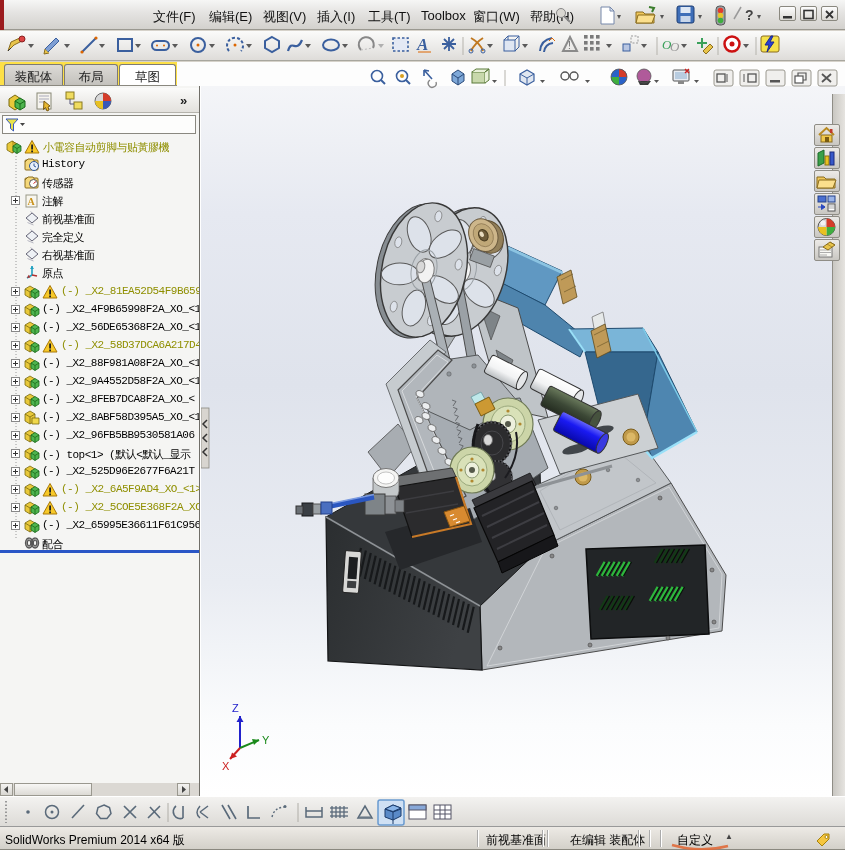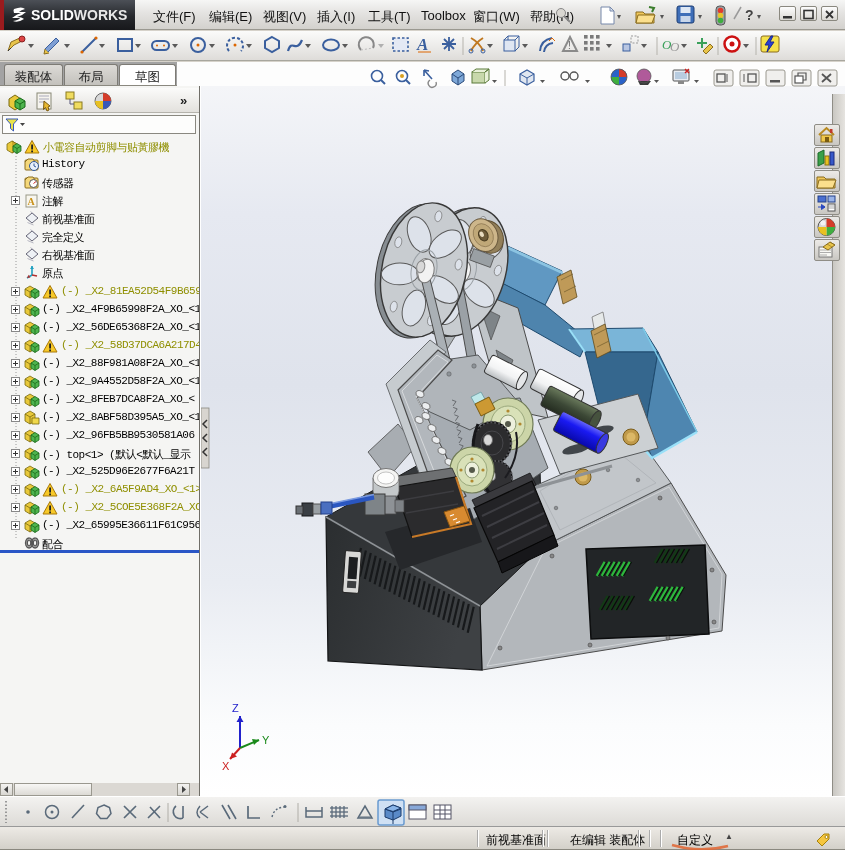--- a/index.html
+++ b/index.html
@@ -8,21 +8,21 @@
  background:linear-gradient(#f6f6f5,#e4e3e1 45%,#d3d1cd);border-bottom:1px solid #9a9890;}
 #redstripe{position:absolute;left:0;top:0;width:4px;height:30px;background:#9b1b1e;}
 #logo{position:absolute;left:4px;top:0;width:131px;height:30px;
  background:linear-gradient(#4c5057,#26282c 55%,#17181b);}
 #menus{position:absolute;left:138px;top:0;height:30px;font-size:13px;color:#111;}
 #menus span{position:absolute;top:8px;white-space:nowrap;}
 .winbtn{position:absolute;top:6px;width:17px;height:15px;background:linear-gradient(#fdfdfd,#d9d7d2);
  border:1px solid #8a887f;border-radius:2px;}
 #toolbar{position:absolute;left:0;top:31px;width:845px;height:30px;
  background:linear-gradient(#fbfbfa,#eae9e7 60%,#dedcd9);border-bottom:1px solid #a8a69e;}
-#tabrow{position:absolute;left:0;top:62px;width:833px;height:24px;background:#a3a3a3;}
+#tabrow{position:absolute;left:0;top:62px;width:833px;height:24px;background:#fde047;}
 .tab{position:absolute;top:2px;height:22px;font-size:12.5px;text-align:center;
  border:1px solid #7d7b75;border-bottom:none;border-radius:3px 3px 0 0;
  background:linear-gradient(#dcdad6,#c2c0bb);padding-top:4px;color:#222;}
 .tab.active{background:#fff;font-family:Liberation Serif, serif;}
 #main{position:absolute;left:0;top:86px;width:845px;height:710px;background:#fff;}
 #lpanel{position:absolute;left:0;top:0;width:200px;height:710px;background:#f5f5f3;border-right:1px solid #706e68;overflow:hidden;}
 #lptools{position:absolute;left:0;top:2px;width:199px;height:25px;background:linear-gradient(#fbfbfa,#e3e1dd);border-bottom:1px solid #b5b3ac;}
 #filterrow{position:absolute;left:2px;top:29px;width:194px;height:19px;background:#fdfdfc;border:1px solid #8a8880;}
 #tree{position:absolute;left:0;top:50px;width:199px;height:415px;font-size:12px;}
 .trow{position:absolute;left:0;height:17px;white-space:nowrap;}
@@ -39,24 +39,20 @@
  background:linear-gradient(#f3f2f0,#dddbd7);border-top:1px solid #fff;}
 #statusbar{position:absolute;left:0;top:826px;width:845px;height:24px;border-bottom:1px solid #8a887f;
  background:linear-gradient(#edeae5,#d3d0c9);border-top:1px solid #999;font-size:12px;color:#000;}
 .sbcell{position:absolute;top:5px;}
 .groove{position:absolute;top:3px;width:2px;height:17px;border-left:1px solid #aaa;border-right:1px solid #fff;}
 </style></head>
 <body>
 <div id="app">
 <div id="titlebar">
 <div id="redstripe"></div>
-<div id="logo"><svg width="131" height="30">
-<path d="M10 9 Q18 6 21 9 Q17 10 15 12 L22 12 Q18 16 13 17 Q18 17 20 19 Q14 23 9 21 Q15 20 16 18 L8 18 Q13 14 17 13 L10 13 Q9 10 10 9 Z" fill="#fff"></path>
-<text x="27" y="20" font-size="14" font-weight="bold" fill="#fff" font-family="Liberation Sans" letter-spacing="0">SOLID<tspan font-weight="bold" fill="#e8e8e8">WORKS</tspan></text>
-</svg></div>
 <div id="menus">
 <span style="left:15px">文件(F)</span>
 <span style="left:71px">编辑(E)</span>
 <span style="left:125px">视图(V)</span>
 <span style="left:179px">插入(I)</span>
 <span style="left:230px">工具(T)</span>
 <span style="left:283px">Toolbox</span>
 <span style="left:335px">窗口(W)</span>
 <span style="left:392px">帮助(H)</span>
 </div>
@@ -993,20 +989,21 @@
           <path d="M3 6 l8 -4 8 3 v8 l-8 4 -8 -3 z" fill="#5a8ac8" stroke="#1a3a6a"></path>
           <path d="M3 6 l8 3 8 -3 M11 9 v12" fill="none" stroke="#1a3a6a"></path>
           <path d="M3 6 l8 -4 8 3 -8 3.5 z" fill="#88b4e8" stroke="#1a3a6a"></path>
         </g>
         <rect x="409" y="8" width="17" height="14" fill="#fff" stroke="#556"></rect>
         <rect x="409" y="8" width="17" height="5" fill="#88a8d8" stroke="#556"></rect>
         <rect x="434" y="8" width="17" height="14" fill="#fff" stroke="#556"></rect>
         <path d="M434 13 h17 M434 17 h17 M440 8 v14 M445 8 v14" stroke="#556" stroke-width="1"></path>
       </svg></div>
 <div id="statusbar">
+<span class="sbcell" style="left:5px">SolidWorks Premium 2014 x64 版</span>
 <div class="groove" style="left:477px"></div>
 <span class="sbcell" style="left:486px">前视基准面</span>
 <div class="groove" style="left:542px"></div>
 <div class="groove" style="left:547px"></div>
 <span class="sbcell" style="left:570px">在编辑 装配体</span>
 <div class="groove" style="left:638px"></div>
 <div class="groove" style="left:649px"></div>
 <div class="groove" style="left:660px"></div>
 <span class="sbcell" style="left:677px">自定义</span>
 <span class="sbcell" style="left:725px;font-size:8px;color:#444">▲</span>

